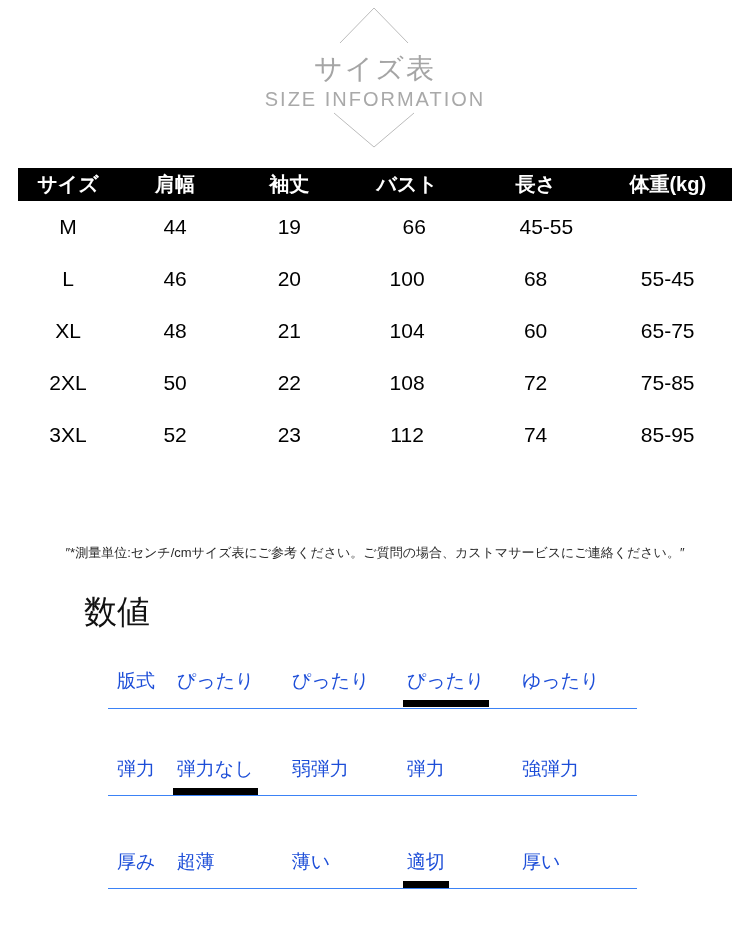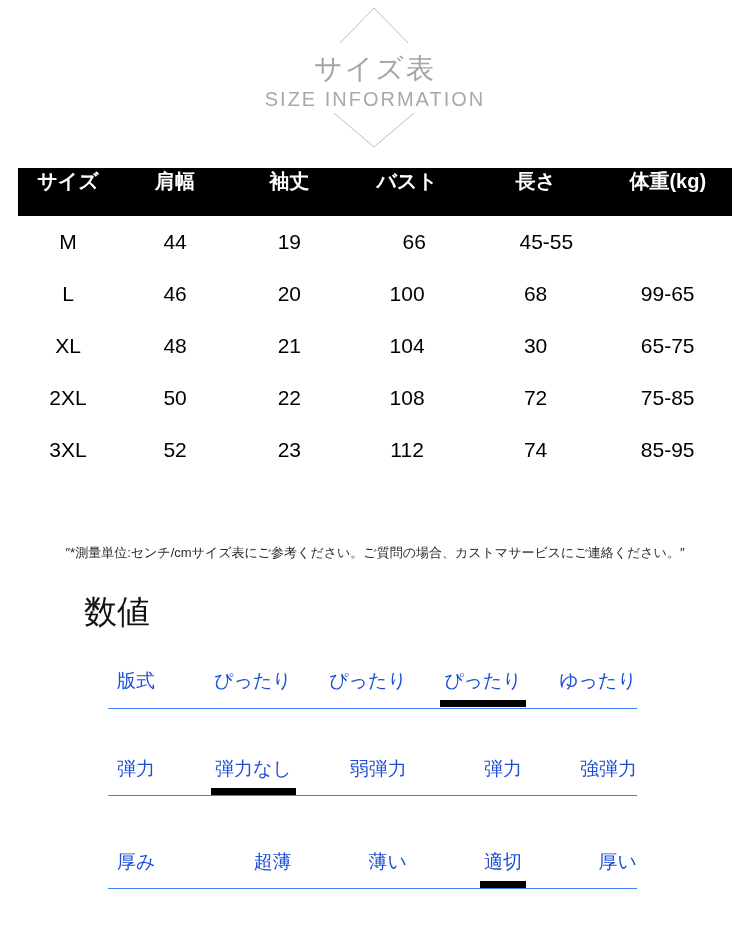--- a/index.html
+++ b/index.html
@@ -18,21 +18,21 @@
     color:#a5a5a5;
   }
   .title-en{
     position:absolute;left:0;right:0;top:88px;
     text-align:center;font-size:20px;letter-spacing:2px;
     color:#a9a9a9;
   }
   
   #size-table{position:absolute;left:18px;top:168px;width:714px;}
   .st-header{
-    display:flex;height:48px;
+    display:flex;align-items:center;height:33px;
     background:#000000;color:#ffffff;
     font-weight:bold;font-size:20px;
   }
   .st-row{
     display:flex;align-items:center;height:52px;
     color:#000000;font-size:21px;font-weight:500;
   }
   .st-cell{text-align:center;}
   .w0{width:14%;} .w1{width:16%;} .w2{width:16%;}
   .w3{width:17%;} .w4{width:19%;} .w5{width:18%;}
@@ -47,21 +47,21 @@
     font-size:33px;font-weight:normal;color:#111111;
   }
   .spec-row{
     position:absolute;left:108px;width:529px;
     display:flex;box-sizing:border-box;
     border-bottom:1px solid #3b82f6;
     padding-top:4px;
     font-size:19px;color:#1d4ed8;
   }
   .spec-label{width:13%;text-align:left;padding-left:9px;box-sizing:border-box;}
-  .spec-cell{width:21.75%;text-align:right;}
+  .spec-cell{width:21.75%;text-align:left;}
   .spec-cell span{position:relative;display:inline-block;line-height:26px;}
   .spec-cell span.selected::after{
     content:"";position:absolute;left:-4px;right:-4px;
     top:calc(100% + 6px);height:7px;background:#000000;
   }
   .spec-label span{line-height:26px;display:inline-block;}
 </style>
 </head>
 <body>
 
@@ -91,28 +91,28 @@
           <div class="st-cell w2">19</div>
           <div class="st-cell w4">66</div>
           <div class="st-cell w5">45-55</div>
         </div>
         <div class="st-row">
           <div class="st-cell w0">L</div>
           <div class="st-cell w1">46</div>
           <div class="st-cell w2">20</div>
           <div class="st-cell w3">100</div>
           <div class="st-cell w4">68</div>
-          <div class="st-cell w5">99-65</div>
+          <div class="st-cell w5">55-45</div>
         </div>
         <div class="st-row">
           <div class="st-cell w0">XL</div>
           <div class="st-cell w1">48</div>
           <div class="st-cell w2">21</div>
           <div class="st-cell w3">104</div>
-          <div class="st-cell w4">30</div>
+          <div class="st-cell w4">60</div>
           <div class="st-cell w5">65-75</div>
         </div>
         <div class="st-row">
           <div class="st-cell w0">2XL</div>
           <div class="st-cell w1">50</div>
           <div class="st-cell w2">22</div>
           <div class="st-cell w3">108</div>
           <div class="st-cell w4">72</div>
           <div class="st-cell w5">75-85</div>
         </div>

